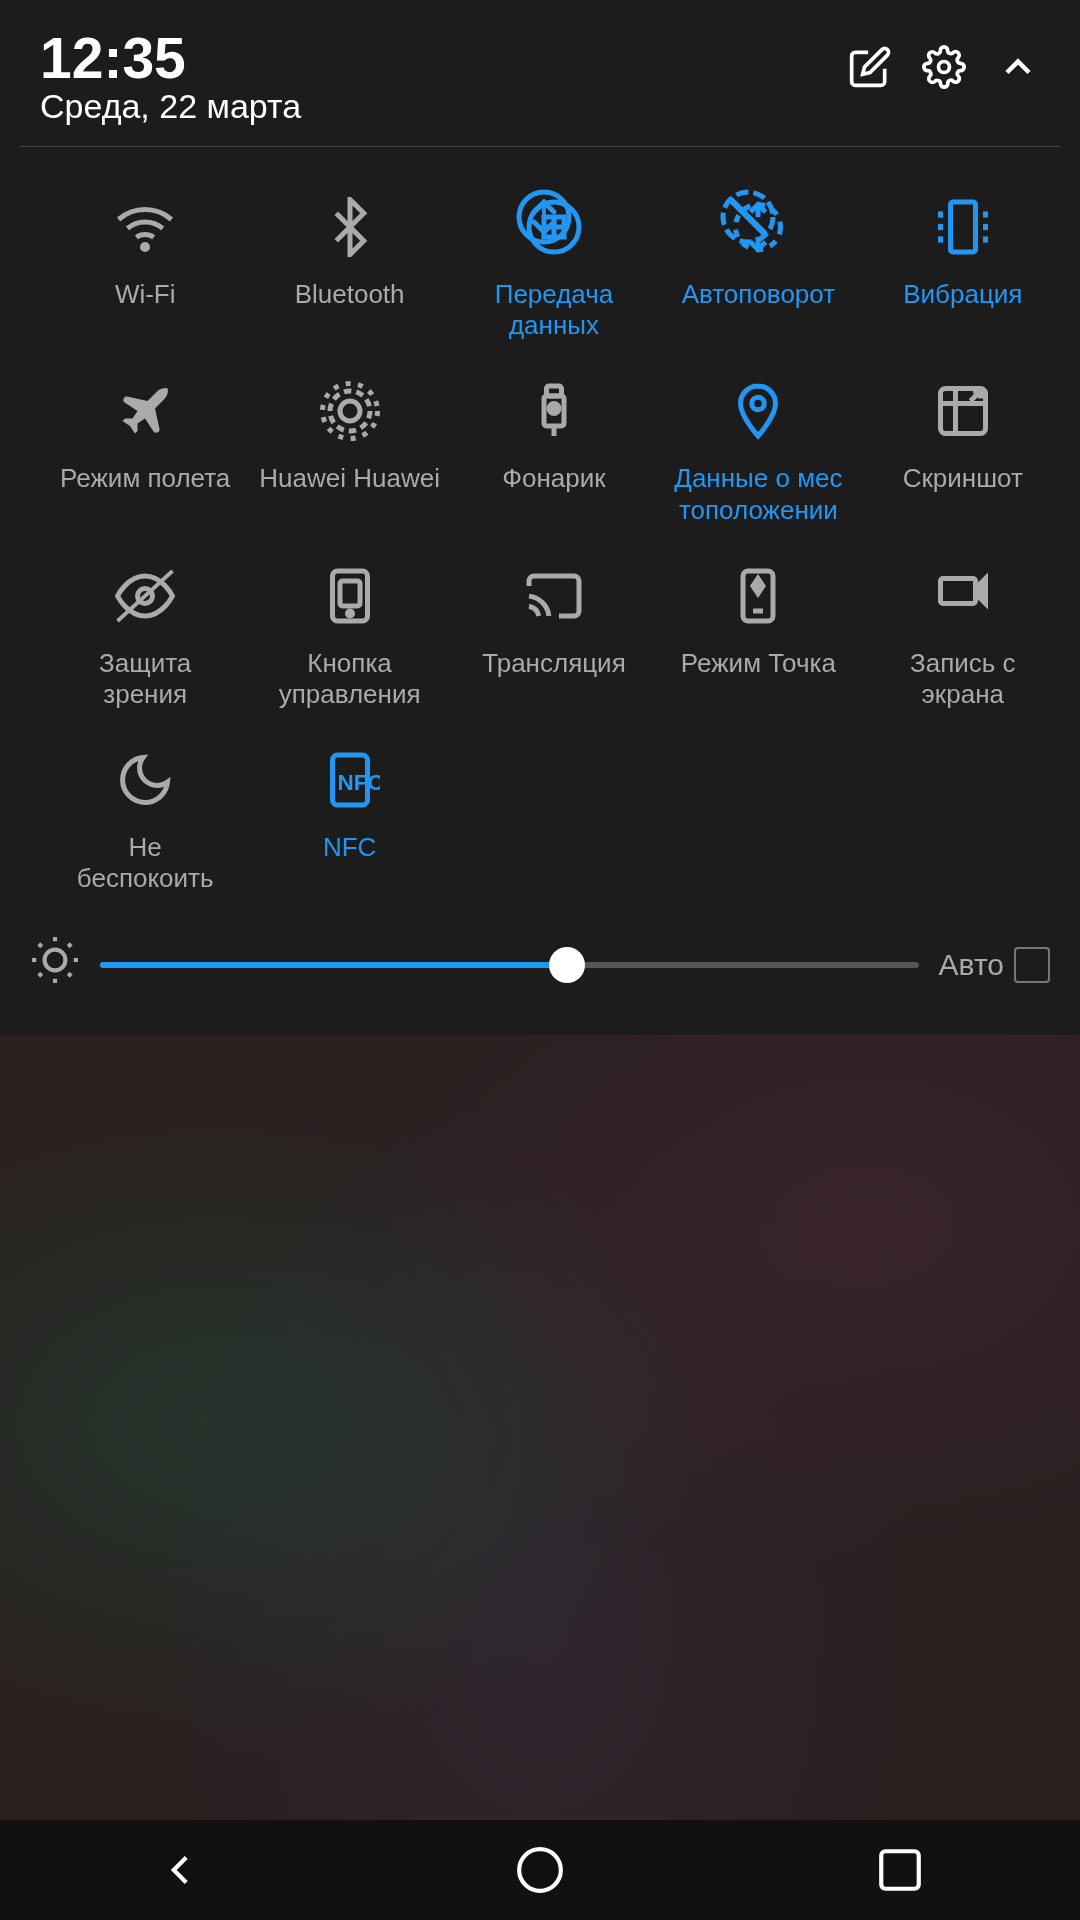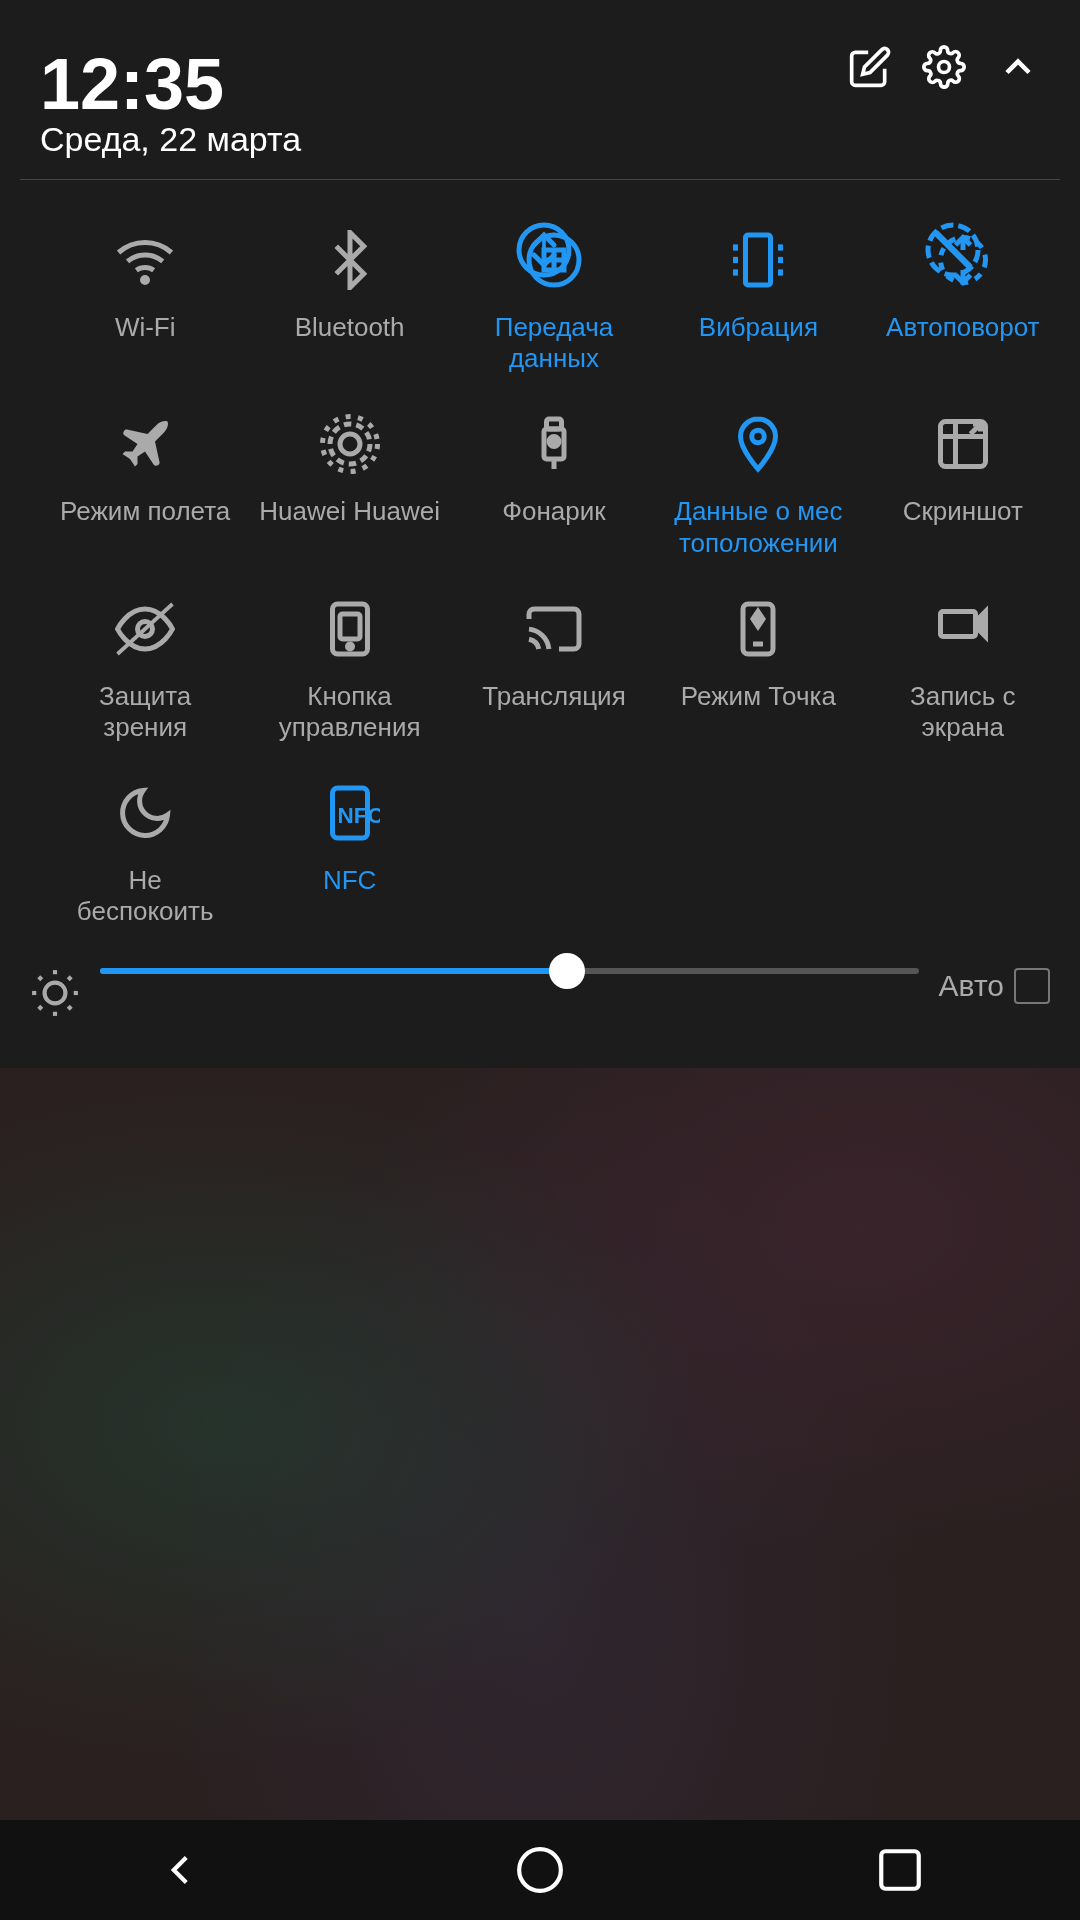--- a/index.html
+++ b/index.html
@@ -41,25 +41,24 @@
     .status-bar {
       display: flex;
       justify-content: space-between;
       align-items: flex-start;
       padding: 30px 40px 20px 40px;
     }
 
     .time-block {}
 
     .time {
-      font-size: 72px;
+      font-size: 57px;
       font-weight: bold;
       color: #ffffff;
       line-height: 1;
-      margin-top: 18px;
     }
 
     .date {
       font-size: 34px;
       color: #ffffff;
       margin-top: 0;
     }
 
     .status-icons {
       display: flex;
@@ -121,21 +120,21 @@
       color: #aaaaaa;
     }
 
     .toggle-label.active {
       color: #2196F3;
     }
 
     
     .brightness-row {
       display: flex;
-      align-items: flex-start;
+      align-items: center;
       padding: 20px 30px;
       gap: 20px;
     }
 
     .brightness-icon {
       color: #aaa;
       font-size: 44px;
       flex-shrink: 0;
     }
 
@@ -290,51 +289,51 @@
           <path d="M8 14 L12 18 L16 14" stroke="#2196F3" stroke-width="2" fill="none" stroke-linecap="round"></path>
           <line x1="12" y1="7" x2="12" y2="17" stroke="#2196F3" stroke-width="1.5"></line>
         </svg>
       </div>
       <div class="toggle-label active">Передача<br>данных</div>
     </div>
 
     <div class="toggle-item">
       <div class="toggle-icon">
         <svg viewBox="0 0 24 24" fill="none" stroke="#2196F3" stroke-width="2" width="60" height="60">
+          <circle cx="12" cy="12" r="9" stroke="#2196F3" stroke-dasharray="3 3"></circle>
+          <line x1="12" y1="3" x2="12" y2="8"></line>
+          <line x1="12" y1="16" x2="12" y2="21"></line>
+          <path d="M15 6 L12 3 L9 6" stroke="#2196F3" fill="none"></path>
+          <path d="M9 18 L12 21 L15 18" stroke="#2196F3" fill="none"></path>
+
+        </svg>
+
+        <svg viewBox="0 0 24 24" fill="none" width="60" height="60" style="position:absolute;top:0;left:0;">
+          <ellipse cx="12" cy="12" rx="10" ry="10" stroke="#2196F3" stroke-width="2" stroke-dasharray="5 2" fill="none"></ellipse>
+          <path d="M8.5 4.5 A8 8 0 0 1 19.5 15.5" stroke="#2196F3" stroke-width="0" fill="none"></path>
+
+          <line x1="5" y1="5" x2="19" y2="19" stroke="#2196F3" stroke-width="2.5"></line>
+        </svg>
+      </div>
+      <div class="toggle-label active">Автоповорот</div>
+    </div>
+
+    <div class="toggle-item">
+      <div class="toggle-icon">
+        <svg viewBox="0 0 24 24" fill="none" stroke="#2196F3" stroke-width="2" width="60" height="60">
           <rect x="7" y="2" width="10" height="20" rx="1" stroke="#2196F3"></rect>
           <line x1="2" y1="7" x2="4" y2="7" stroke="#2196F3" stroke-width="2.5"></line>
           <line x1="2" y1="12" x2="4" y2="12" stroke="#2196F3" stroke-width="2.5"></line>
           <line x1="2" y1="17" x2="4" y2="17" stroke="#2196F3" stroke-width="2.5"></line>
           <line x1="20" y1="7" x2="22" y2="7" stroke="#2196F3" stroke-width="2.5"></line>
           <line x1="20" y1="12" x2="22" y2="12" stroke="#2196F3" stroke-width="2.5"></line>
           <line x1="20" y1="17" x2="22" y2="17" stroke="#2196F3" stroke-width="2.5"></line>
         </svg>
       </div>
       <div class="toggle-label active">Вибрация</div>
-    </div>
-
-    <div class="toggle-item">
-      <div class="toggle-icon">
-        <svg viewBox="0 0 24 24" fill="none" stroke="#2196F3" stroke-width="2" width="60" height="60">
-          <circle cx="12" cy="12" r="9" stroke="#2196F3" stroke-dasharray="3 3"></circle>
-          <line x1="12" y1="3" x2="12" y2="8"></line>
-          <line x1="12" y1="16" x2="12" y2="21"></line>
-          <path d="M15 6 L12 3 L9 6" stroke="#2196F3" fill="none"></path>
-          <path d="M9 18 L12 21 L15 18" stroke="#2196F3" fill="none"></path>
-
-        </svg>
-
-        <svg viewBox="0 0 24 24" fill="none" width="60" height="60" style="position:absolute;top:0;left:0;">
-          <ellipse cx="12" cy="12" rx="10" ry="10" stroke="#2196F3" stroke-width="2" stroke-dasharray="5 2" fill="none"></ellipse>
-          <path d="M8.5 4.5 A8 8 0 0 1 19.5 15.5" stroke="#2196F3" stroke-width="0" fill="none"></path>
-
-          <line x1="5" y1="5" x2="19" y2="19" stroke="#2196F3" stroke-width="2.5"></line>
-        </svg>
-      </div>
-      <div class="toggle-label active">Автоповорот</div>
     </div>
 
     <div class="toggle-item">
       <div class="toggle-icon">
         <svg viewBox="0 0 24 24" fill="none" stroke="#aaaaaa" stroke-width="2" width="60" height="60">
           <path d="M17.8 19.2 16 11l3.5-3.5C21 6 21.5 4 21 3c-1-.5-3 0-4.5 1.5L13 8 4.8 6.2c-.5-.1-.9.1-1.1.5l-.3.5c-.2.5-.1 1 .3 1.3L9 12l-2 3H4l-1 1 3 2 2 3 1-1v-3l3-2 3.5 5.3c.3.4.8.5 1.3.3l.5-.2c.4-.3.6-.7.5-1.2z" fill="#aaaaaa" stroke="none"></path>
         </svg>
       </div>
       <div class="toggle-label">Режим полета</div>
     </div>

